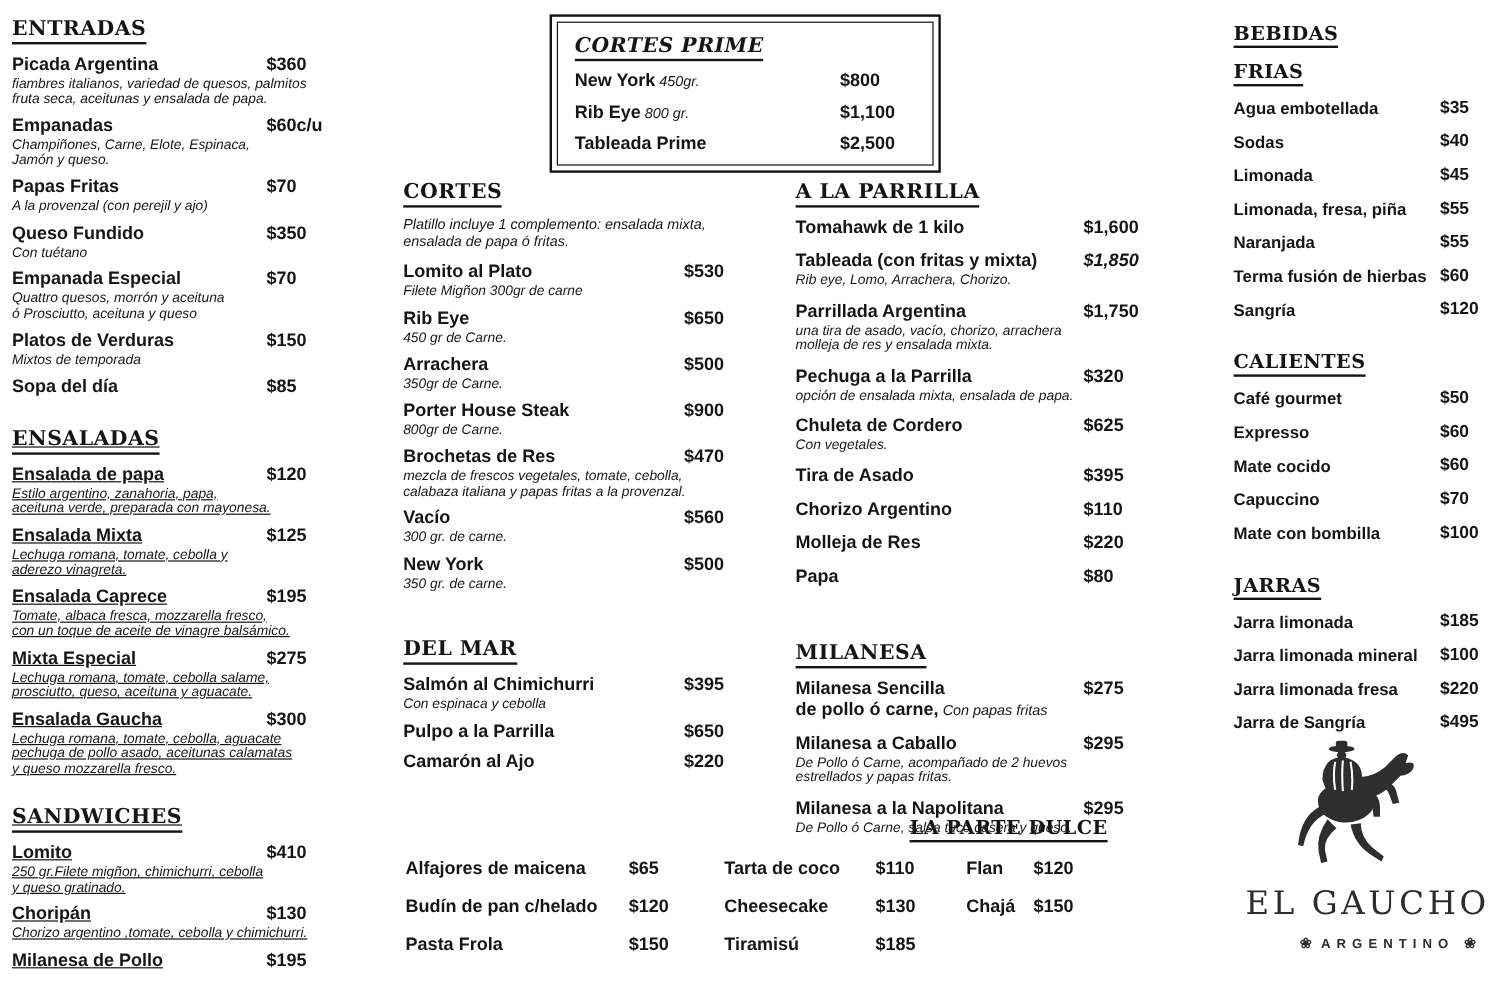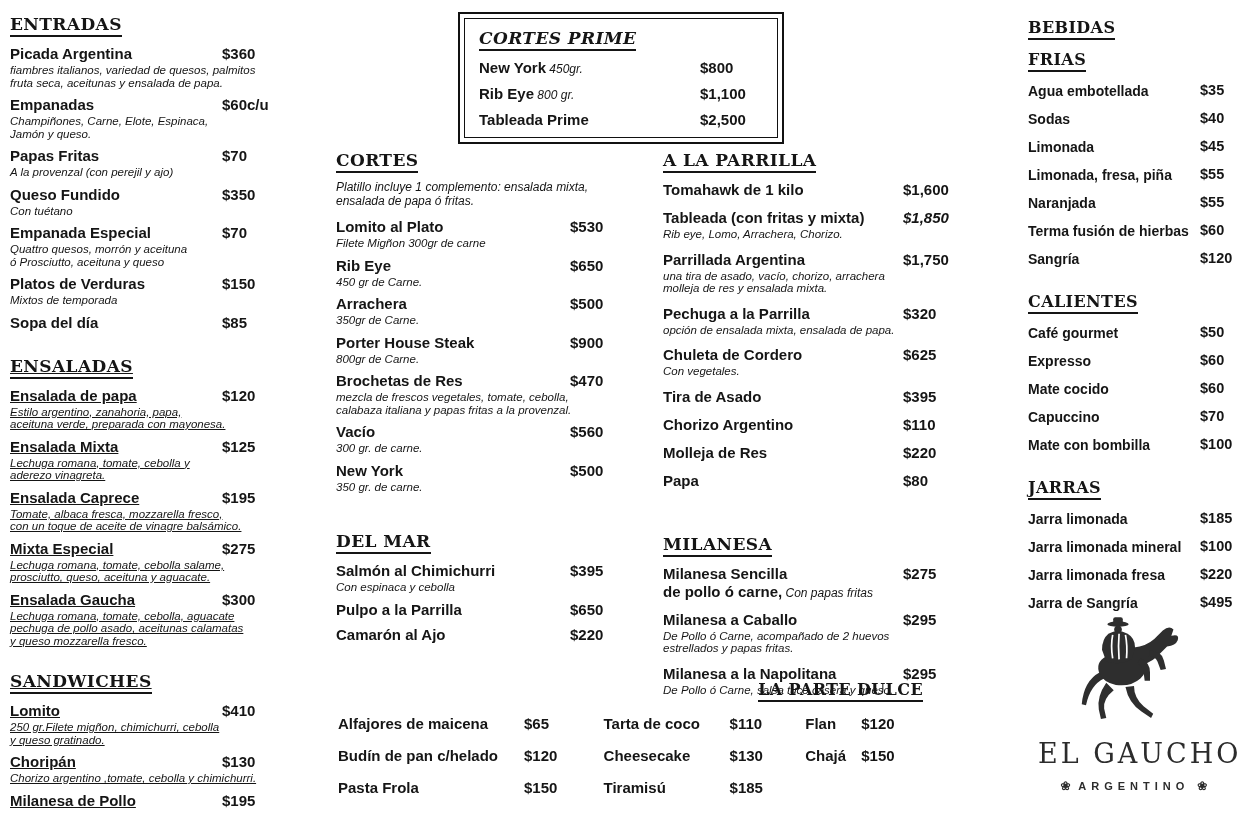--- a/index.html
+++ b/index.html
@@ -53,21 +53,21 @@
   
   #dulce{position:absolute;left:338px;top:680px;width:585px;}
   #dulce .hdr{text-align:right;font-size:16px;margin-bottom:16px;}
   #dulce-cols{display:flex;}
   .dcol .row{margin-bottom:14px;}
   .dcol0{width:240px;}  .dcol0 .price{left:186px;}
   .dcol1{width:176px;margin-left:26px;} .dcol1 .price{left:126px;}
   .dcol2{width:118px;margin-left:26px;} .dcol2 .price{left:56px;}
 
   
-  #logo{position:absolute;left:1038px;top:606px;width:192px;text-align:center;color:#2c2c2c;}
+  #logo{position:absolute;left:1038px;top:606px;width:192px;text-align:right;color:#2c2c2c;}
   #logo svg{display:block;margin:0 auto;}
   .logo-name{font-family:"DejaVu Serif",serif;font-weight:normal;font-size:27px;letter-spacing:3px;margin-top:4px;white-space:nowrap;}
   .logo-sub{font-size:11px;font-weight:bold;letter-spacing:5px;margin-top:10px;white-space:nowrap;}
   .logo-orn{font-size:12px;letter-spacing:0;}
 </style>
 </head>
 <body>
 
 <div class="page">
 

